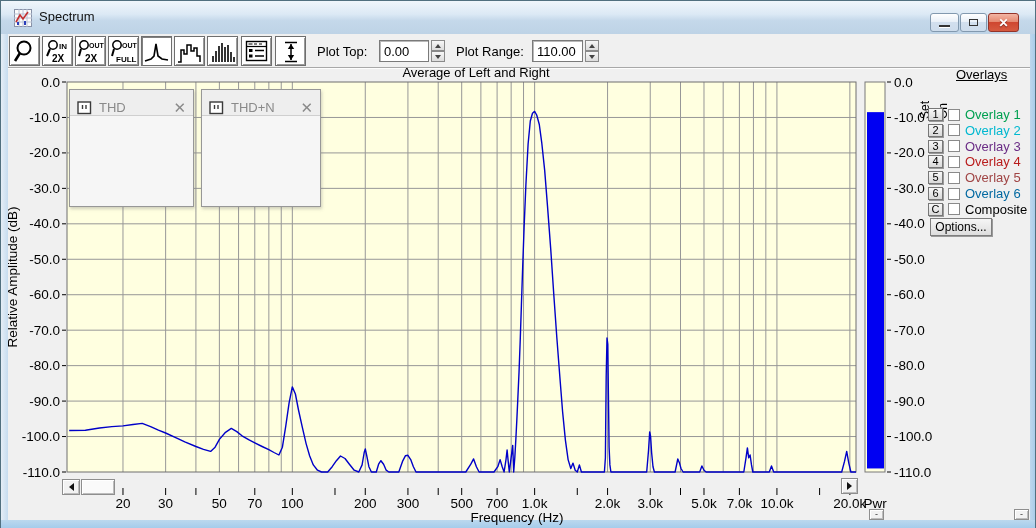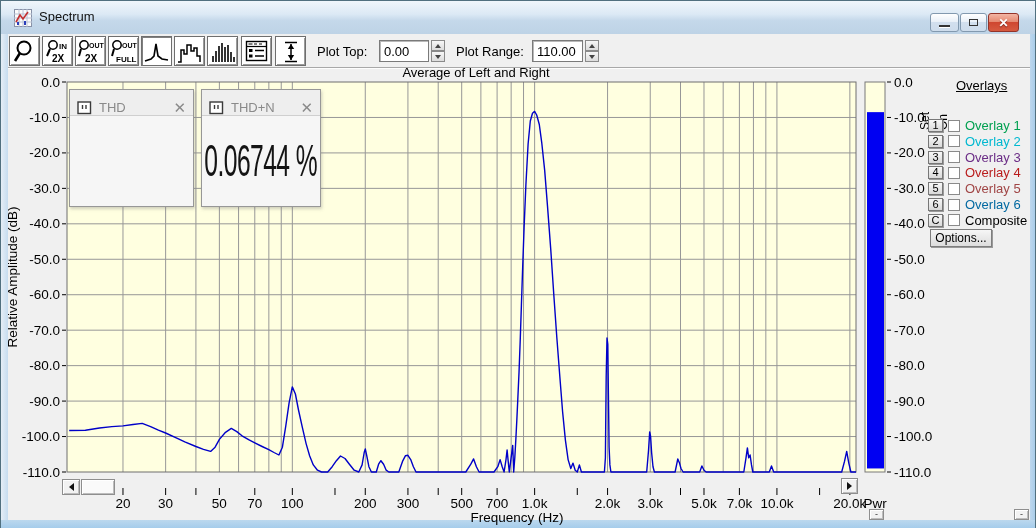--- a/index.html
+++ b/index.html
@@ -46,21 +46,21 @@
   
   .float-panel{position:absolute;z-index:3;border:1px solid #979797;background:#f6f6f6;box-shadow:1px 2px 3px rgba(120,120,120,.35);}
   .fp-header{height:26px;background:#eeeeee;border-bottom:1px solid #cfcfcf;display:flex;align-items:flex-end;padding:0 7px;}
   .fp-title{font-size:13px;color:#8a8a8a;margin-left:7px;flex:1;}
   .fp-close{font-size:15px;color:#8a8a8a;line-height:15px;}
   .fp-body{display:flex;align-items:center;justify-content:center;}
   .fp-value{font-size:44px;color:#141414;white-space:nowrap;transform:scaleX(0.56);letter-spacing:-1px;}
   
   #annotation{position:absolute;left:608px;top:131px;z-index:2;font-size:17px;color:#000;}
   
-  #overlays-panel{position:absolute;left:925px;top:75px;width:104px;height:176px;z-index:2;}
+  #overlays-panel{position:absolute;left:925px;top:64px;width:104px;height:176px;z-index:2;}
   #overlays-title{position:absolute;left:30px;top:2px;font-size:13px;text-decoration:underline;color:#000;}
   .rot-label{position:absolute;font-size:12px;color:#000;transform:rotate(-90deg);transform-origin:left bottom;white-space:nowrap;}
   #col-set{left:6px;top:16px;}
   #col-on{left:24px;top:16px;}
   .ov-row{position:absolute;left:2px;height:15px;display:flex;align-items:center;}
   .ov-btn{width:15px;height:13px;border:1px solid #777;background:linear-gradient(#f8f8f8,#d9d9d9);
     box-shadow:1px 1px 0 #9a9a9a;font-size:11px;line-height:11px;text-align:center;color:#000;padding:0;
     font-family:"Liberation Sans",sans-serif;}
   .ov-check{width:12px;height:12px;border:1px solid #8a8a8a;background:#fff;margin-left:5px;}
   .ov-label{font-size:13px;margin-left:5px;white-space:nowrap;}
@@ -352,23 +352,20 @@
   <div class="float-panel" style="left:200px;top:88px;width:120px;height:118px">
     <div class="fp-header">
       <svg width="15" height="14">
         <rect x="1" y="1" width="12.5" height="11.5" fill="#fff" stroke="#3a3a3a" stroke-width="1.4"></rect>
         <line x1="5.5" y1="4" x2="5.5" y2="8" stroke="#3a3a3a" stroke-width="1.4"></line>
         <line x1="9" y1="4" x2="9" y2="8" stroke="#3a3a3a" stroke-width="1.4"></line>
       </svg>
       <span class="fp-title">THD+N</span>
       <span class="fp-close">✕</span>
     </div>
-    <div class="fp-body" style="height:89px">
-      <span class="fp-value">0.06744 %</span>
-    </div>
   </div>
 
   <div id="overlays-panel">
     <span id="overlays-title">Overlays</span>
     <span class="rot-label" id="col-set" style="top:40px">Set</span>
     <span class="rot-label" id="col-on" style="top:40px">On</span>
     <div id="overlay-rows">
         <div class="ov-row" style="top: 42px;">
           <button class="ov-btn">1</button>
           <span class="ov-check"></span>

